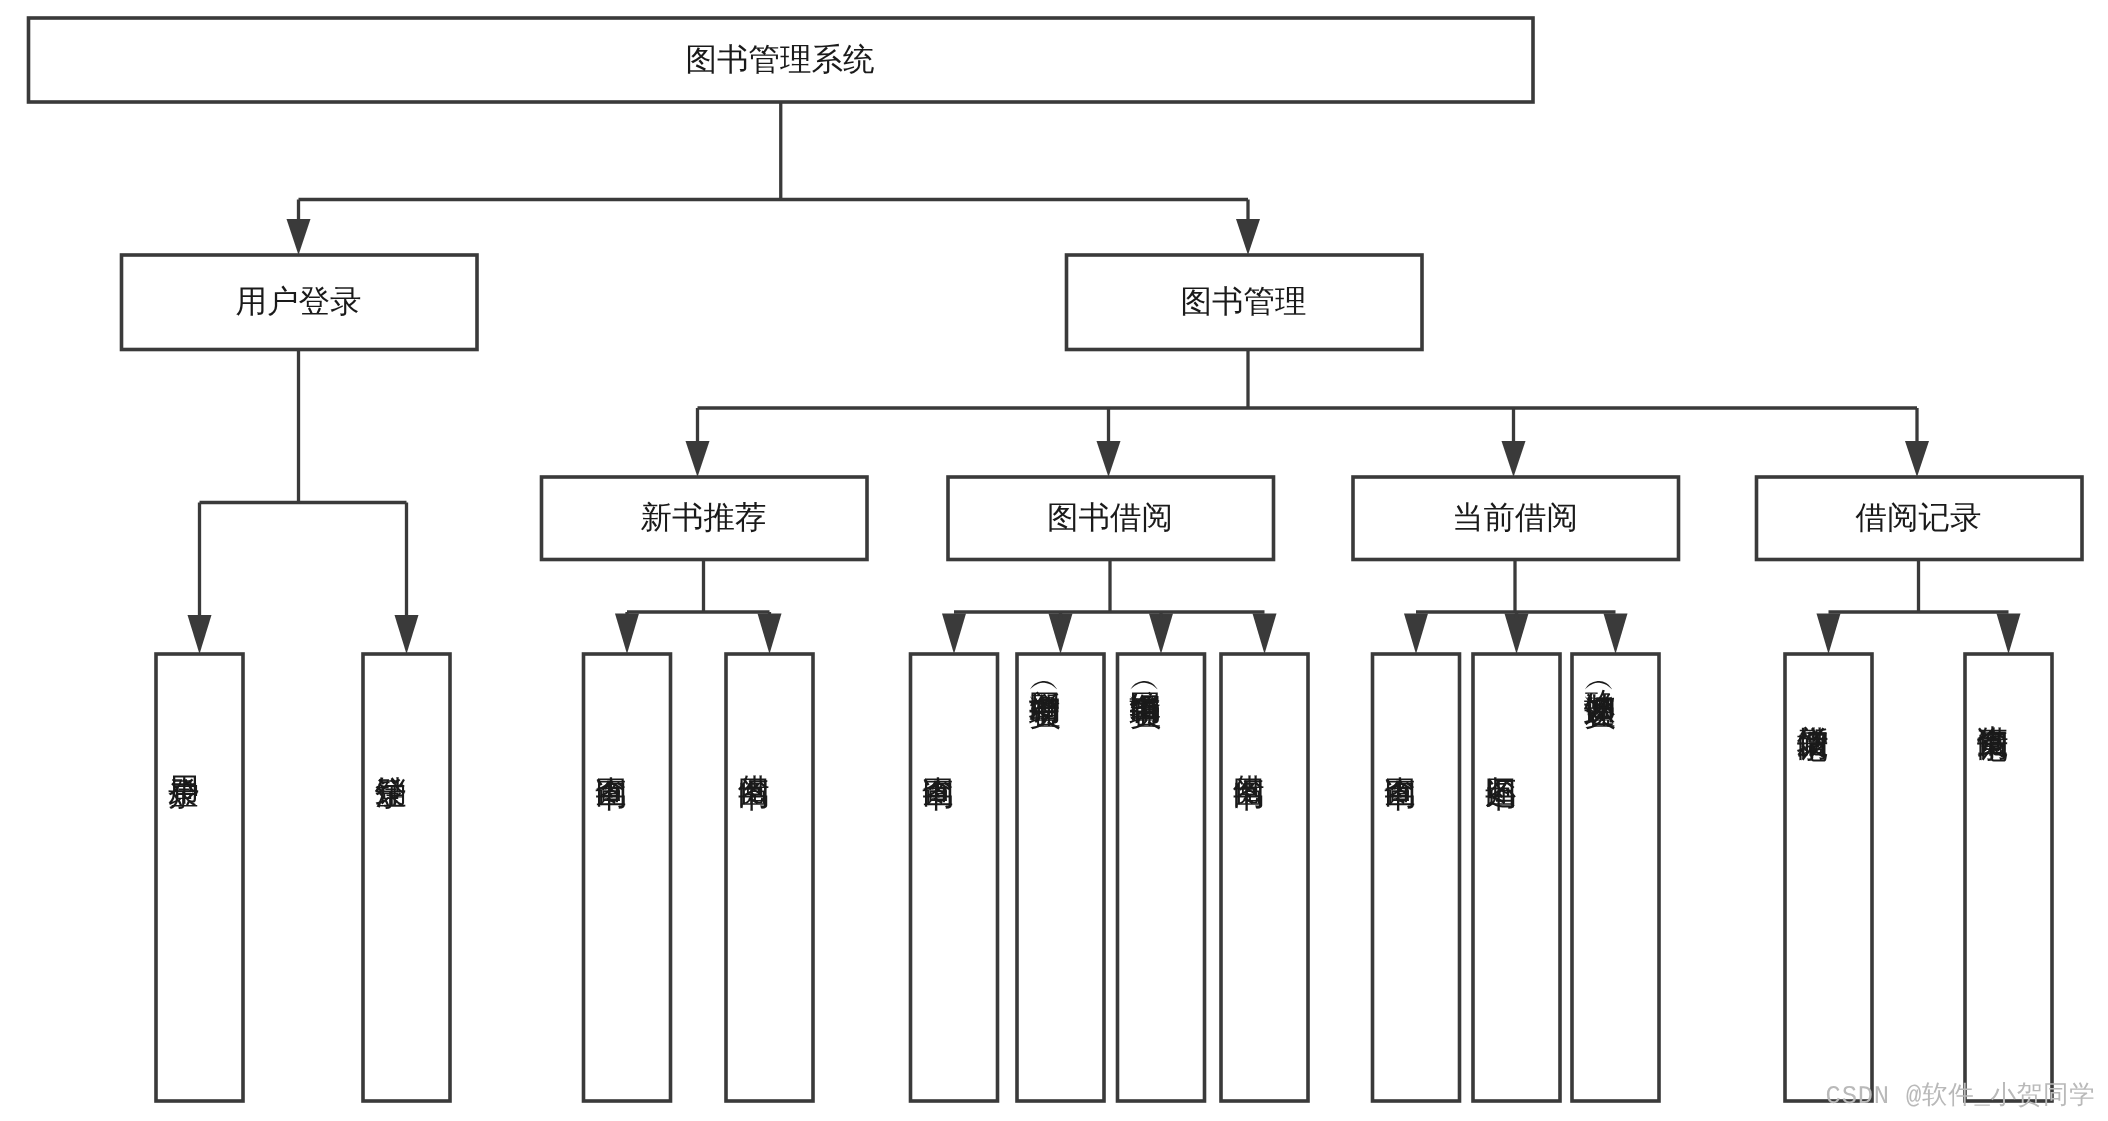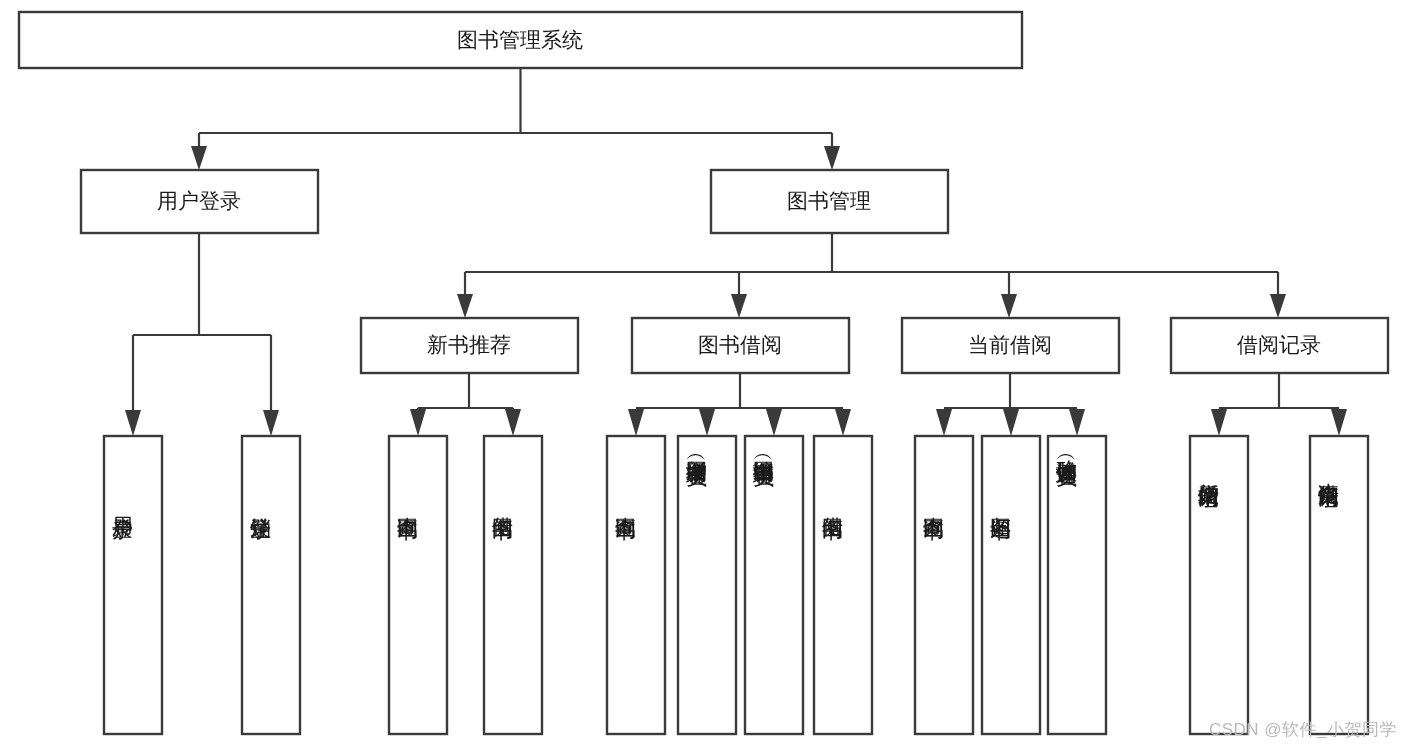--- a/index.html
+++ b/index.html
@@ -67,21 +67,21 @@
     position: absolute;
     left: 0;
     top: 0;
     width: 1405px;
     height: 747px;
   }
   .watermark {
     position: absolute;
     right: 8px;
     bottom: 6px;
-    font-family: Liberation Sans, sans-serif;
+    font-family: Liberation Mono, monospace;
     font-size: 17px;
     color: #b9b9b9;
     letter-spacing: 0.5px;
     white-space: nowrap;
   }
 </style>
 </head>
 <body>
 
 <div id="diagram-root">

